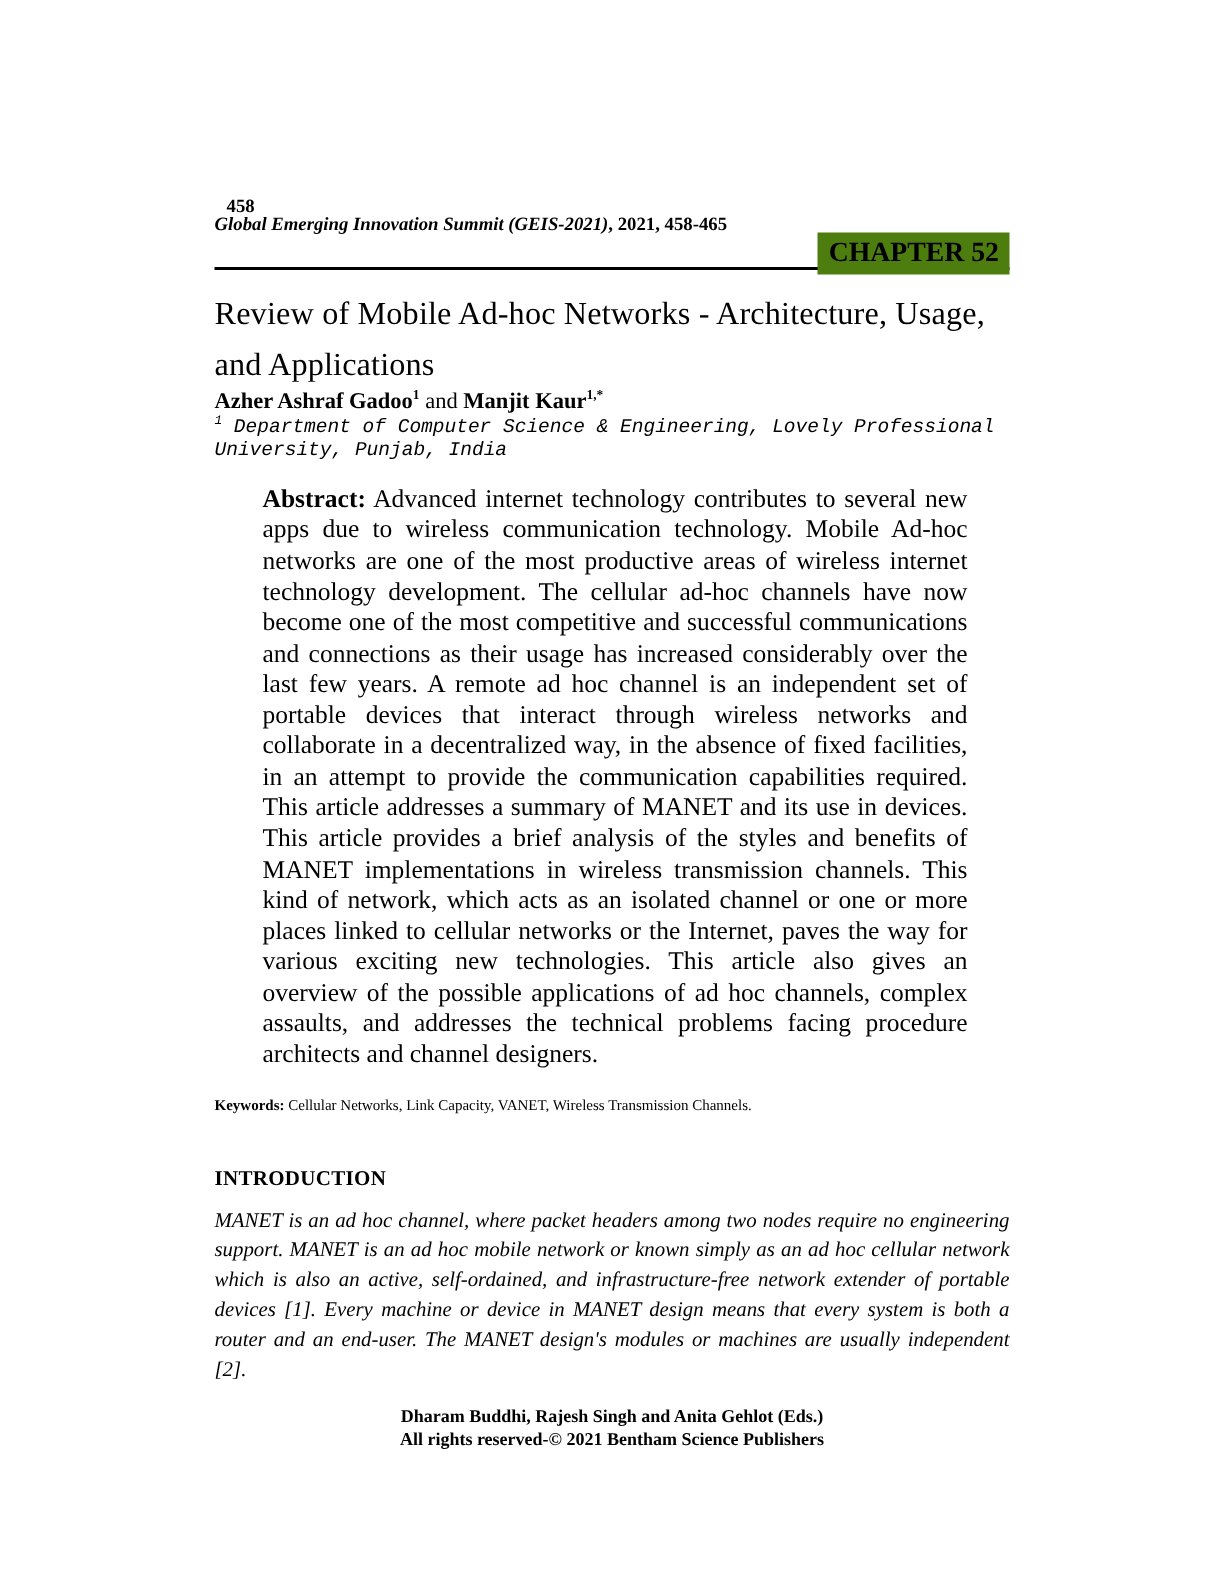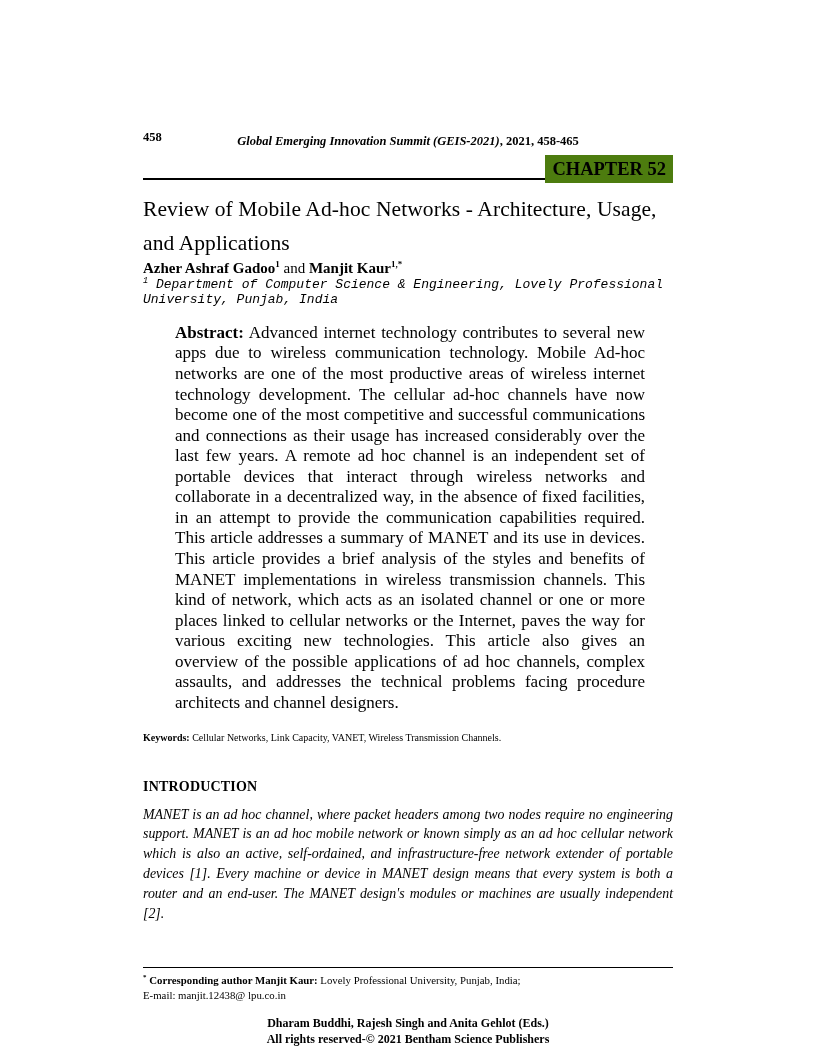--- a/index.html
+++ b/index.html
@@ -21,22 +21,22 @@
     width: 530px;
   }
   
   .header-row {
     margin-top: 130px;
     position: relative;
     font-size: 12.5px;
     font-weight: bold;
     height: 16px;
   }
-  .page-number { position: absolute; left: 0; top: 0; }
-  .running-head { position: absolute; left: 0; right: 0; top: 4px; text-align: center; white-space: nowrap; }
+  .page-number { position: absolute; left: 8px; top: 0; }
+  .running-head { position: absolute; left: 0; right: 0; top: 12px; white-space: nowrap; }
   .running-head .jtitle { font-style: italic; }
   
   .chapter-row {
     margin-top: 9px;
     text-align: right;
     border-bottom: 2.5px solid #000;
     line-height: 0;
   }
   .chapter-badge {
     display: inline-block;
@@ -137,24 +137,20 @@
     <p class="affiliation"><sup>1</sup><span> Department of Computer Science &amp; Engineering, Lovely Professional University, Punjab, India</span></p>
 
     <p class="abstract"><b>Abstract:</b> <span>Advanced internet technology contributes to several new apps due to wireless communication technology. Mobile Ad-hoc networks are one of the most productive areas of wireless internet technology development. The cellular ad-hoc channels have now become one of the most competitive and successful communications and connections as their usage has increased considerably over the last few years. A remote ad hoc channel is an independent set of portable devices that interact through wireless networks and collaborate in a decentralized way, in the absence of fixed facilities, in an attempt to provide the communication capabilities required. This article addresses a summary of MANET and its use in devices. This article provides a brief analysis of the styles and benefits of MANET implementations in wireless transmission channels. This kind of network, which acts as an isolated channel or one or more places linked to cellular networks or the Internet, paves the way for various exciting new technologies. This article also gives an overview of the possible applications of ad hoc channels, complex assaults, and addresses the technical problems facing procedure architects and channel designers.</span></p>
 
     <p class="keywords"><b>Keywords:</b> <span>Cellular Networks, Link Capacity, VANET, Wireless Transmission Channels.</span></p>
 
     <h2 class="section-heading">INTRODUCTION</h2>
 
     <p class="section-body">MANET is an ad hoc channel, where packet headers among two nodes require no engineering support. MANET is an ad hoc mobile network or known simply as an ad hoc cellular network which is also an active, self-ordained, and infrastructure-free network extender of portable devices [1]. Every machine or device in MANET design means that every system is both a router and an end-user. The MANET design's modules or machines are usually independent [2].</p>
 
-    <div class="footnote">
-      <div><sup>*</sup> <b>Corresponding author Manjit Kaur:</b><span> Lovely Professional University, Punjab, India;</span></div>
-      <div>E-mail: manjit.12438@ lpu.co.in</div>
-    </div>
 
     <div class="imprint">
       <div>Dharam Buddhi, Rajesh Singh and Anita Gehlot (Eds.)</div>
       <div>All rights reserved-© 2021 Bentham Science Publishers</div>
     </div>
 
   </div>
 </div>
 
 </body></html>

